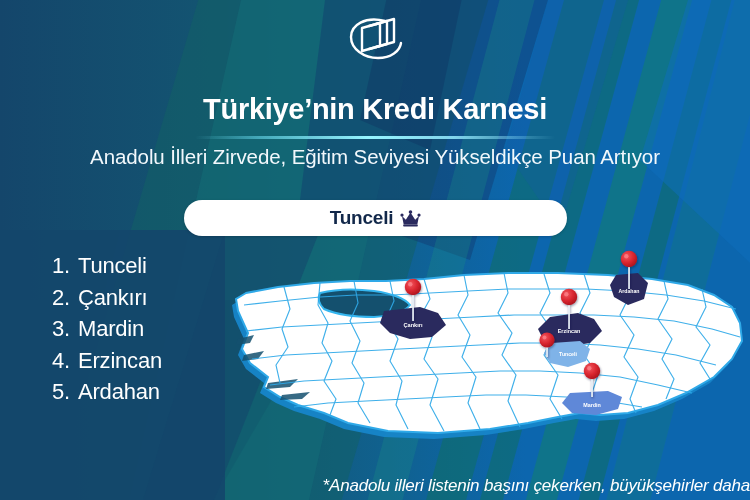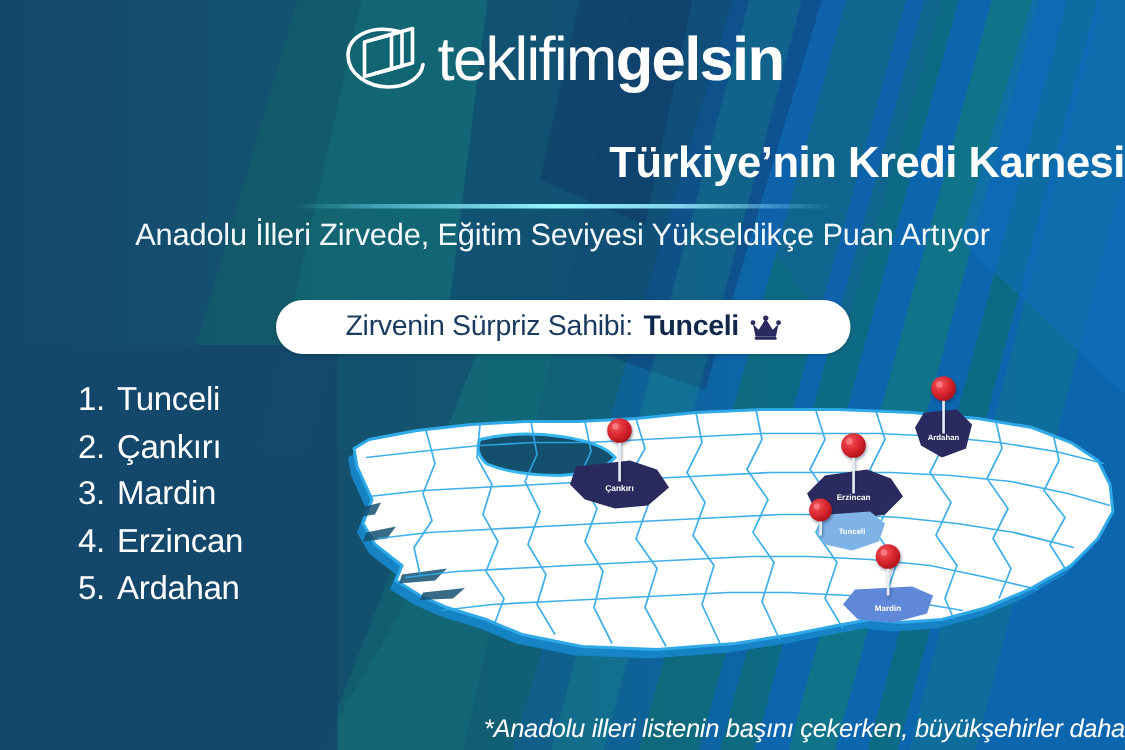--- a/index.html
+++ b/index.html
@@ -21,21 +21,21 @@
   .logo-mark{ width:56px; height:50px; display:block; }
   .logo-word{
     font-size:41px; color:#ffffff; letter-spacing:-1.1px;
     line-height:1; white-space:nowrap; font-weight:300;
   }
   .logo-word b{ font-weight:700; }
 
   
   .headline{
     position:absolute; left:0; top:93px; width:750px;
-    text-align:right; color:#ffffff;
+    text-align:center; color:#ffffff;
     font-size:29px; font-weight:700; letter-spacing:-0.3px;
   }
   .divider{
     position:absolute; left:195px; top:136px; width:360px; height:3px;
     border-radius:2px;
     background:linear-gradient(90deg,
        rgba(60,190,220,0) 0%,
        rgba(110,225,245,.55) 18%,
        rgba(150,245,255,1) 48%,
        rgba(150,235,255,.85) 72%,
@@ -141,31 +141,27 @@
 
 <div class="logo-row">
   <svg class="logo-mark" viewBox="0 0 56 50">
     <g fill="none" stroke="#ffffff" stroke-width="2.4" stroke-linejoin="round" stroke-linecap="round">
       <path d="M38 7 C18 2 4 11 4 23 C4 35 17 44 31 44 C44 44 53 37 54 29"></path>
       <path d="M15 14 L33 9 L33 32 L15 37 Z"></path>
       <path d="M22 12 L40 7 L40 30 L22 35"></path>
       <path d="M29 10 L47 5 L47 28 L29 33"></path>
     </g>
   </svg>
-  <div class="logo-word">
-    <span>teklifim</span><b>gelsin</b>
-  </div>
 </div>
 
 <div class="headline">Türkiye’nin Kredi Karnesi</div>
 <div class="divider"></div>
 <div class="subhead">Anadolu İlleri Zirvede, Eğitim Seviyesi Yükseldikçe Puan Artıyor</div>
 
 <div class="badge">
-  <span class="badge-text">Zirvenin Sürpriz Sahibi:</span>
   <span class="badge-text badge-city">Tunceli</span>
   <svg class="crown" viewBox="0 0 24 20">
     <path d="M2 7 L6.5 11.5 L12 3 L17.5 11.5 L22 7 L20 17 L4 17 Z" fill="#2a2a5e"></path>
     <rect x="3.4" y="17.2" width="17.2" height="2.2" rx="0.8" fill="#2a2a5e"></rect>
     <circle cx="2" cy="6" r="1.9" fill="#2a2a5e"></circle>
     <circle cx="22" cy="6" r="1.9" fill="#2a2a5e"></circle>
     <circle cx="12" cy="2.4" r="2.1" fill="#2a2a5e"></circle>
   </svg>
 </div>
 

